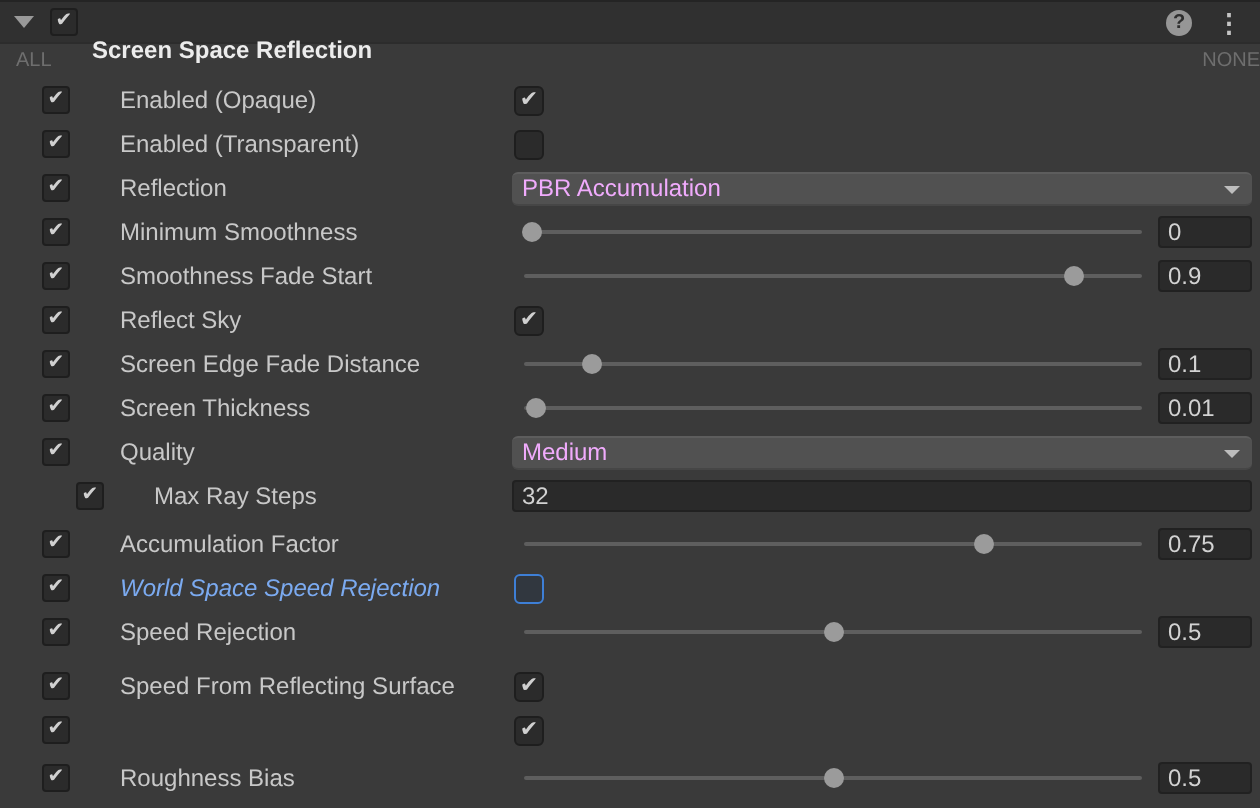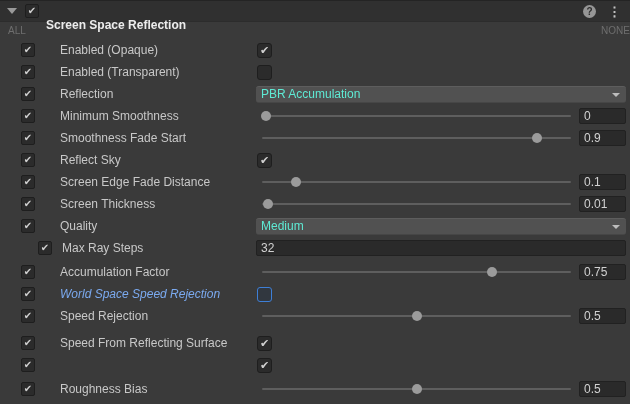--- a/index.html
+++ b/index.html
@@ -45,35 +45,35 @@
 
   
   .rows { padding-top: 2px; }
   .row { position: relative; height: 22px; }
   .row .ovr { position: absolute; left: 21px; top: 4px; }
   .row.indent .ovr { left: 38px; }
   .row .lbl {
     position: absolute; left: 40px; top: 4px;
     font-size: 12px; color: #c8c8c8; line-height: 15px; white-space: nowrap; margin-left: 20px;
   }
-  .row.indent .lbl { left: 42px; }
+  .row.indent .lbl { left: 57px; }
   .row .ctrl {
     position: absolute; left: 256px; right: 4px; top: 0; height: 22px;
     display: flex; align-items: center;
   }
 
   .cb-big { width: 15px; height: 15px; font-size: 11px; line-height: 13px; border-radius: 3px; margin-left: 1px; }
   .cb-big.blue-border { border: 1px solid #3e7fd6; background: #31373f; }
 
   .dd {
     position: relative; width: 100%; height: 17px;
     background: #515151; border-radius: 3px;
     border-top: 1px solid #5d5d5d; border-bottom: 1px solid #464646;
     display: flex; align-items: center;
-    color: #5eead4; font-size: 12px; padding-left: 5px;
+    color: #f0abfc; font-size: 12px; padding-left: 5px;
     cursor: default;
   }
   .dd .dd-arrow {
     position: absolute; right: 6px; top: 6px; width: 0; height: 0;
     border-left: 4px solid transparent; border-right: 4px solid transparent;
     border-top: 4px solid #bdbdbd;
   }
 
   .sliderwrap { display: flex; align-items: center; width: 100%; }
   .slider { position: relative; flex: 1; height: 22px; margin: 0 8px 0 6px; }

